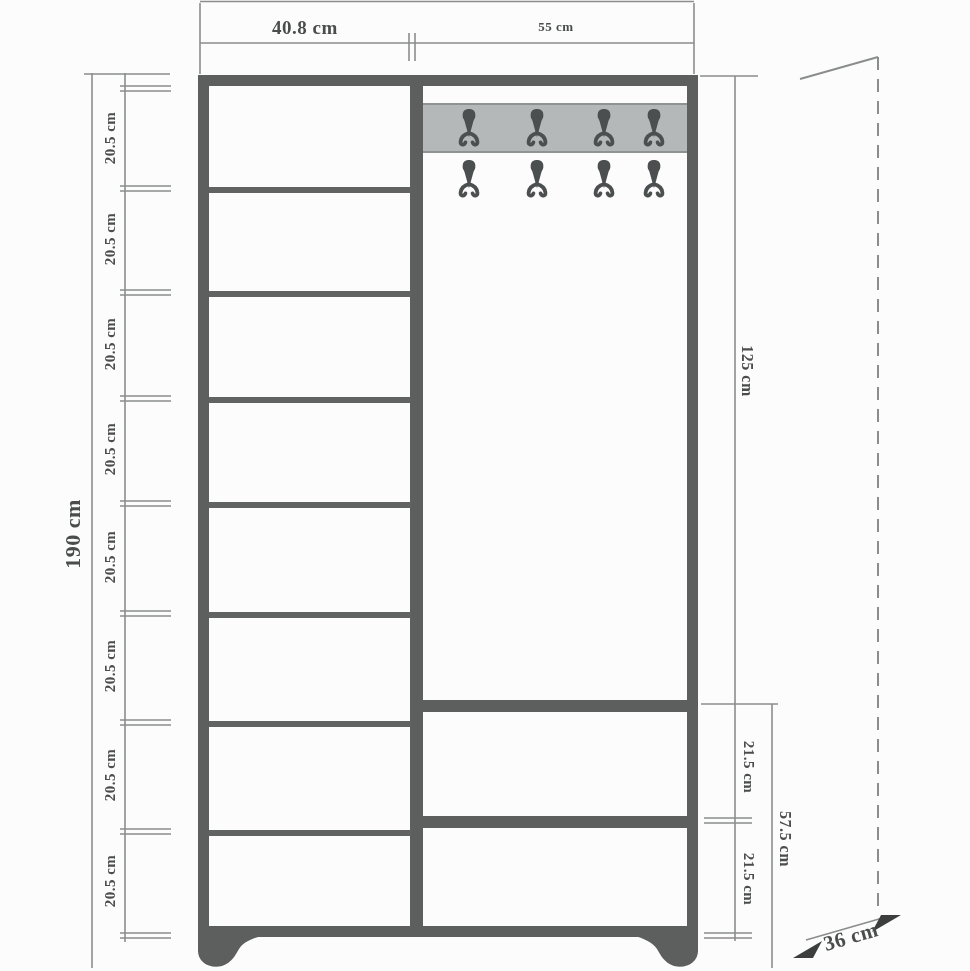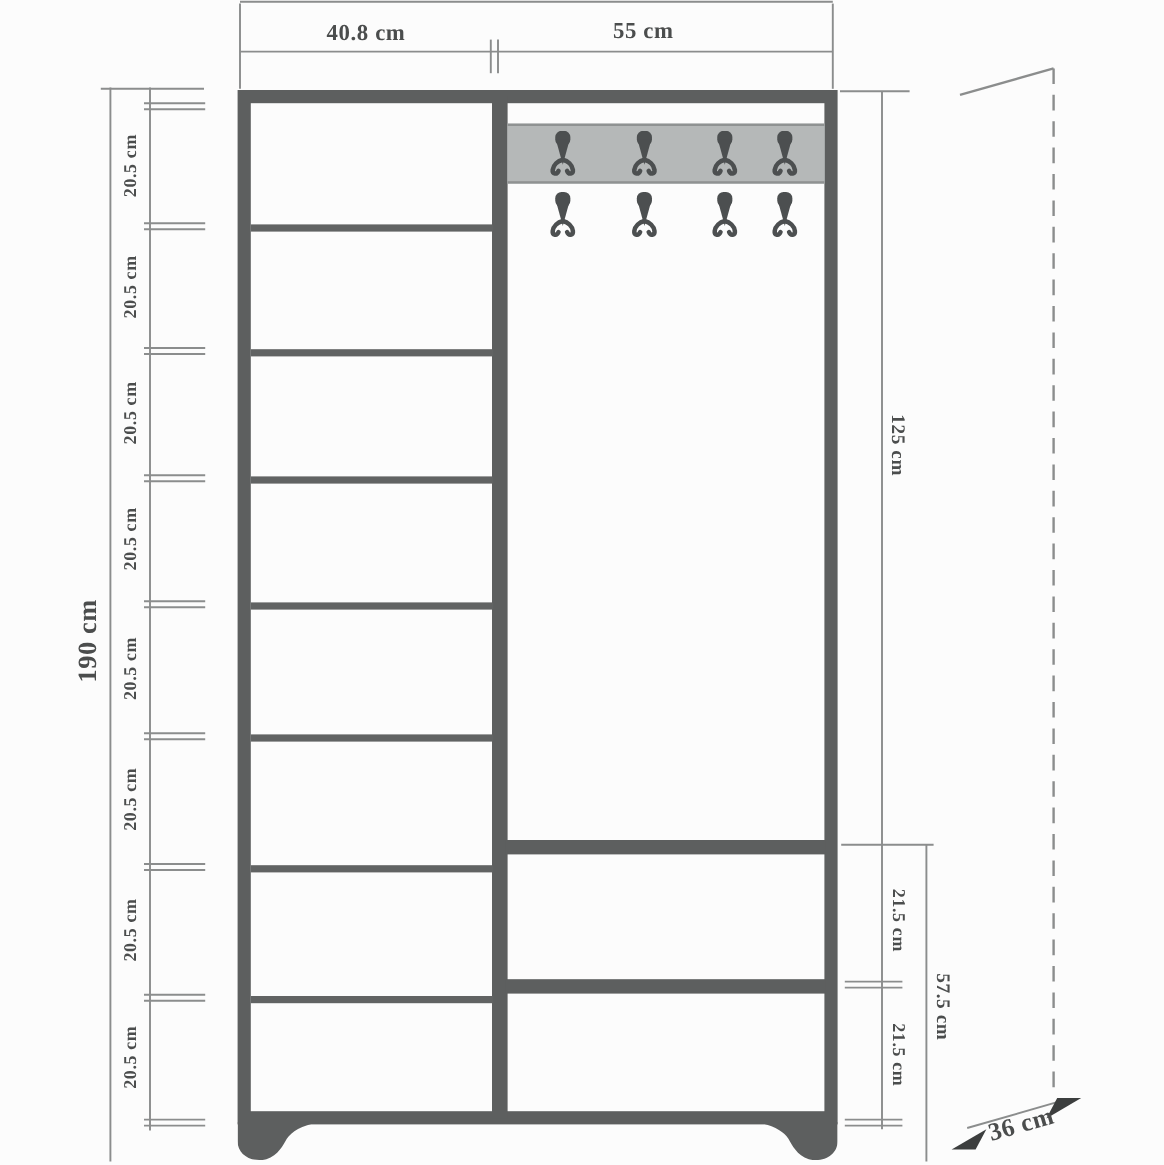--- a/index.html
+++ b/index.html
@@ -141,21 +141,21 @@
     </svg>
 
   <svg class="foot" style="left:198px;top:935px">
       <use href="#foot-sym"></use>
     </svg>
   <svg class="foot" style="left:630px;top:935px;transform:scaleX(-1)">
       <use href="#foot-sym"></use>
     </svg>
 
   <div class="dim-label" style="left:305px;top:28px;font-size:19px">40.8 cm</div>
-  <div class="dim-label" style="left:536px;top:27px;font-size:19px">55 cm</div>
+  <div class="dim-label" style="left:556px;top:27px;font-size:13px">55 cm</div>
 
   <div class="dim-label rot-ccw" style="left:73px;top:534px;font-size:22px">190 cm</div>
 
   <div class="dim-label rot-ccw" style="left:110px;top:138px;font-size:15px">20.5 cm</div>
   <div class="dim-label rot-ccw" style="left:110px;top:239px;font-size:15px">20.5 cm</div>
   <div class="dim-label rot-ccw" style="left:110px;top:344px;font-size:15px">20.5 cm</div>
   <div class="dim-label rot-ccw" style="left:110px;top:449px;font-size:15px">20.5 cm</div>
   <div class="dim-label rot-ccw" style="left:110px;top:557px;font-size:15px">20.5 cm</div>
   <div class="dim-label rot-ccw" style="left:110px;top:666px;font-size:15px">20.5 cm</div>
   <div class="dim-label rot-ccw" style="left:110px;top:775px;font-size:15px">20.5 cm</div>

